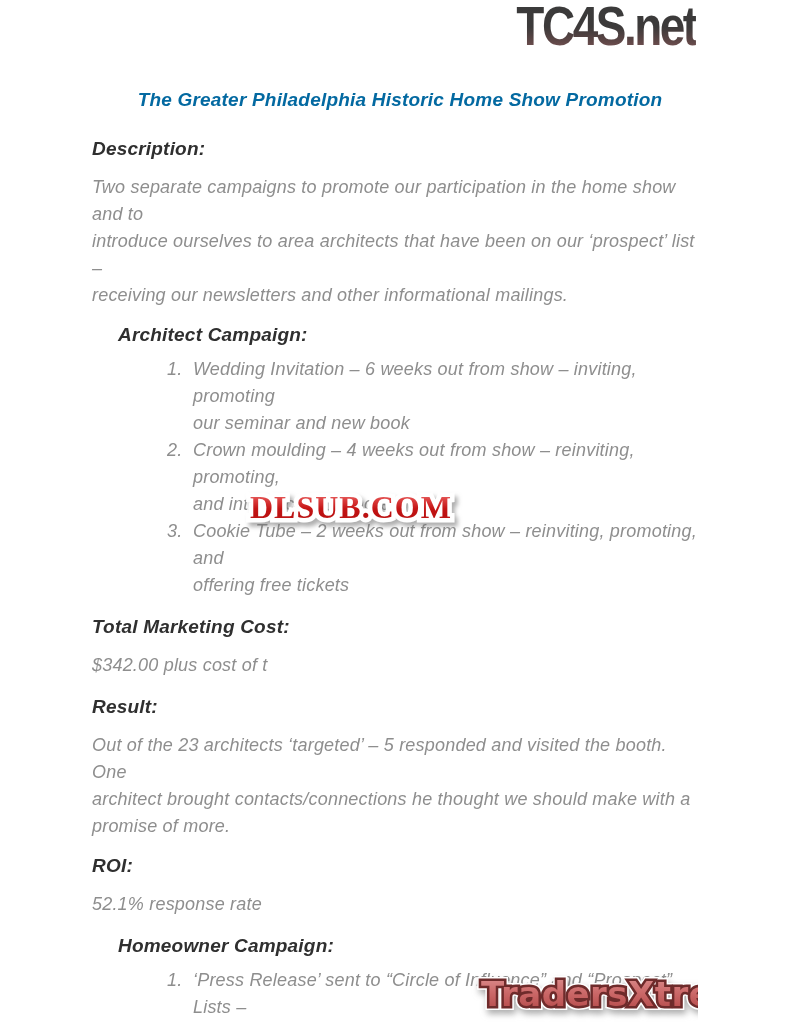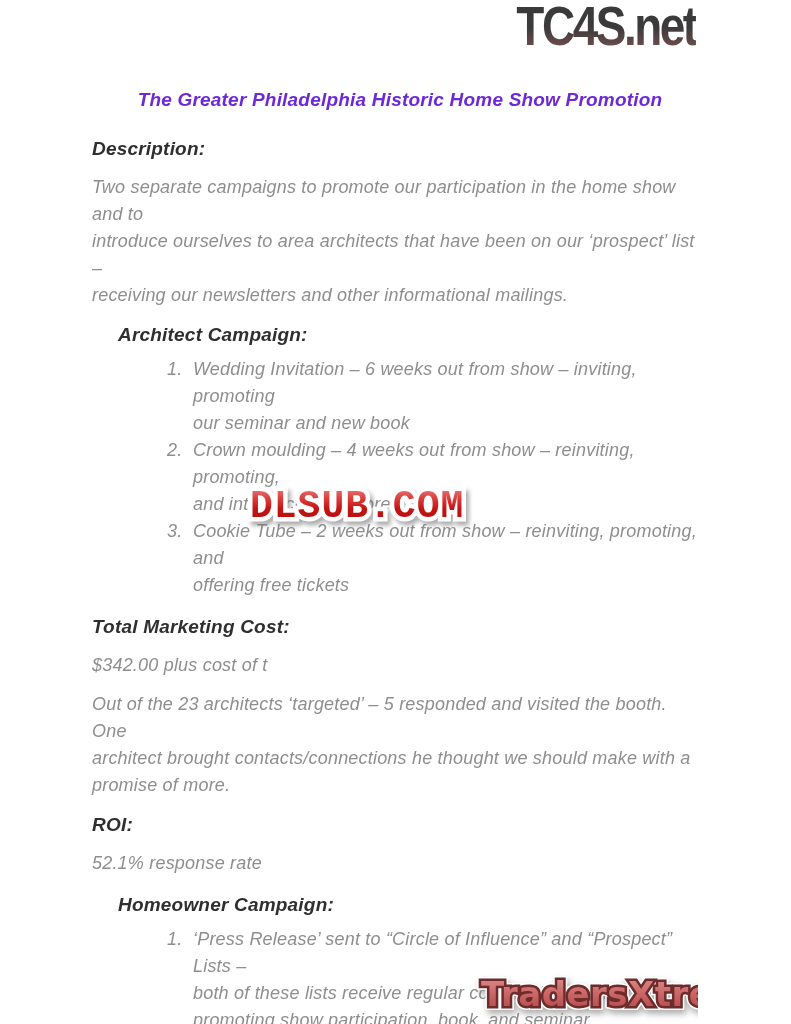--- a/index.html
+++ b/index.html
@@ -14,21 +14,21 @@
 
   
   .content {
     position:absolute; left:92px; top:86px; width:616px;
     font-style:italic;
     font-size:18px; line-height:27px;
     color:#8e8e8e;
     letter-spacing:0.2px;
   }
   .doc-title {
-    font-size:19px; font-weight:bold; color:#6d28d9;
+    font-size:19px; font-weight:bold; color:#0369a1;
     text-align:center; line-height:27px;
   }
   .heading {
     margin-top:22px;
     font-size:19px; font-weight:bold; color:#2f2f2f;
     line-height:27px;
   }
   .heading.tight { margin-top:14px; }
   .heading.indent { margin-left:26px; margin-top:12px; }
   .para { margin-top:12px; white-space:pre-wrap; }
@@ -61,22 +61,22 @@
   }
 
   
   .wm { position:absolute; }
   .wm .layer { position:absolute; left:0; top:0; white-space:nowrap; }
   .wm .layer.rel { position:relative; }
 
   
   .wm-dlsub {
     left:250px; top:481px;
-    font-family:Liberation Mono, monospace;
-    font-weight:bold; font-size:38px; line-height:52px;
+    font-family:Liberation Serif, serif;
+    font-weight:bold; font-size:32px; line-height:52px;
     letter-spacing:1px;
   }
   .wm-dlsub .stroke {
     -webkit-text-stroke:9px #ffffff; color:#ffffff;
     filter:drop-shadow(3px 4px 2px rgba(110,110,110,0.55));
   }
   .wm-dlsub .fill {
     background:linear-gradient(180deg,#ee8a8a 0%,#dd4040 30%,#c41414 55%,#bb1111 75%,#cd2a2a 100%);
     -webkit-background-clip:text; background-clip:text;
     color:transparent;
@@ -124,20 +124,21 @@
 our seminar and new book</span></li>
       <li><span>Crown moulding – 4 weeks out from show – reinviting, promoting,
 and introducing us more</span></li>
       <li><span>Cookie Tube – 2 weeks out from show – reinviting, promoting, and
 offering free tickets</span></li>
     </ol>
 
     <div class="heading tight">Total Marketing Cost:</div>
     <div class="para tight">$342.00 plus cost of t</div>
 
+    <div class="heading tight">Result:</div>
     <div class="para">Out of the 23 architects ‘targeted’ – 5 responded and visited the booth.  One
 architect brought contacts/connections he thought we should make with a
 promise of more.</div>
 
     <div class="heading" style="margin-top:12px;">ROI:</div>
     <div class="para tight">52.1% response rate</div>
 
     <div class="heading indent" style="margin-top:14px;">Homeowner Campaign:</div>
     <ol class="doc-list">
       <li><span>‘Press Release’ sent to “Circle of Influence” and “Prospect” Lists –

